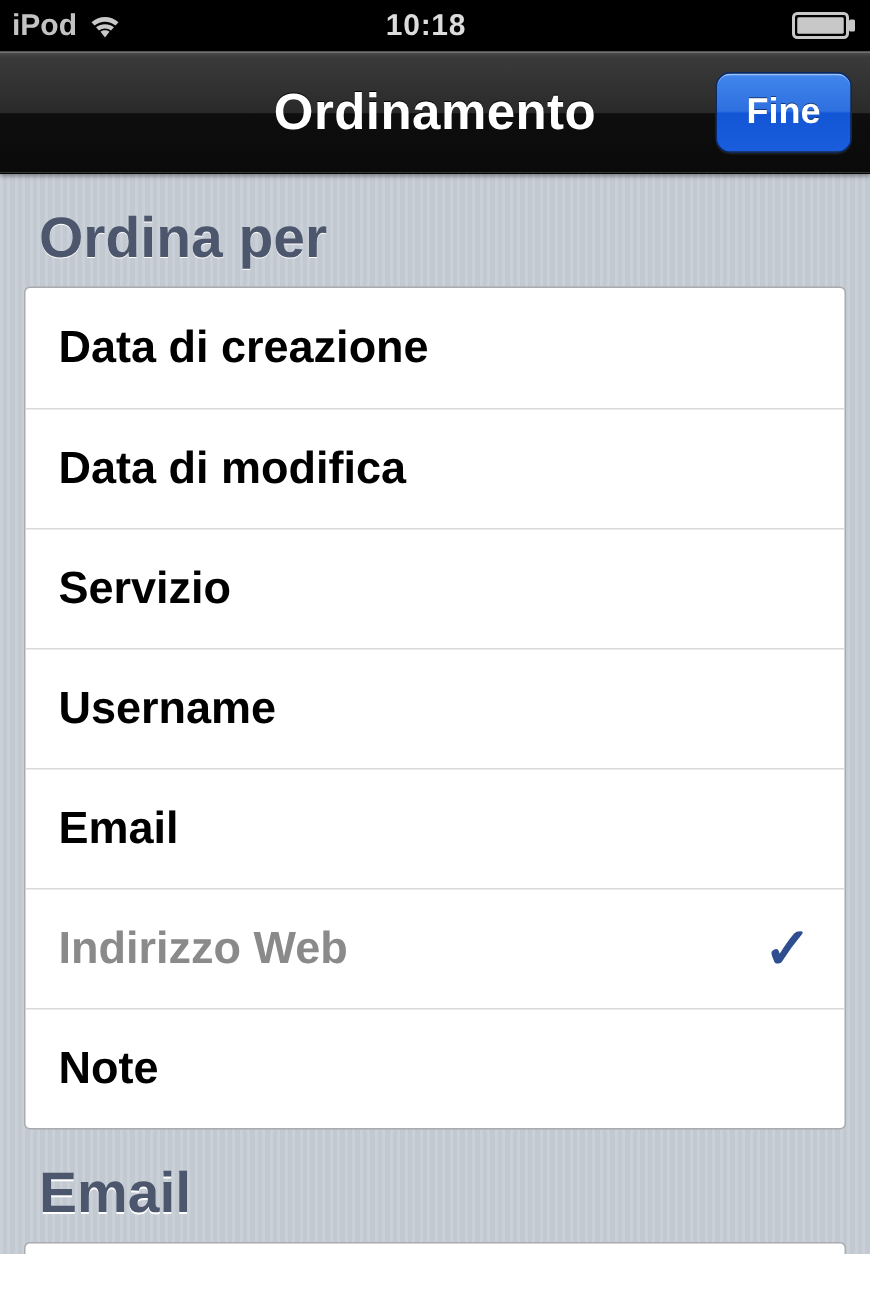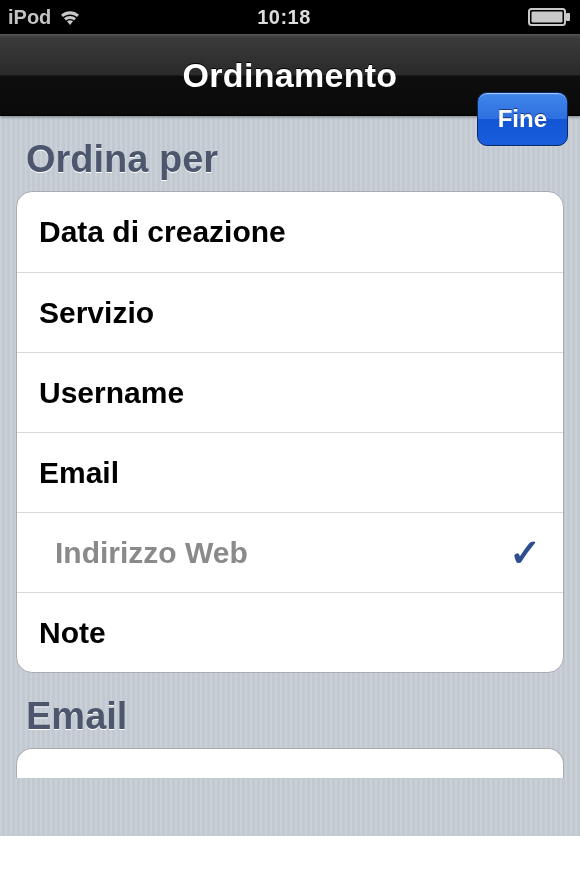--- a/index.html
+++ b/index.html
@@ -105,21 +105,20 @@
       #3e84ea 4%,
       #2f6fe0 49%,
       #1356d5 50%,
       #1a5ddc 100%);
     border: 1px solid #0a2a66;
     box-shadow: inset 0 1px 0 rgba(255,255,255,0.35), 0 1px 0 rgba(255,255,255,0.08);
     display: flex;
     align-items: center;
     justify-content: center;
     cursor: pointer;
-    margin-top: 44px;
   }
   .done-button-label {
     color: #fff;
     font-size: 24px;
     font-weight: 700;
     text-shadow: 0 -1px 0 rgba(0,0,0,0.5);
   }
 
   
   .content {
@@ -132,21 +131,21 @@
     color: #4c566c;
     font-size: 38px;
     font-weight: 700;
     text-shadow: 0 1px 0 #fff;
     padding: 22px 10px 10px 10px;
   }
 
   .group {
     background: #fff;
     border: 1px solid #a9abae;
-    border-radius: 16px;
+    border-radius: 4px;
     overflow: hidden;
   }
   .row {
     height: 80px;
     display: flex;
     align-items: center;
     justify-content: space-between;
     padding: 0 22px;
     border-top: 1px solid #d9d9d9;
     cursor: pointer;
@@ -155,21 +154,20 @@
     border-top: none;
   }
   .row-label {
     font-size: 30px;
     font-weight: 700;
     color: #000;
   }
   .row.selected .row-label {
     color: #8a8a8a;
     font-weight: 600;
-    margin-left: 16px;
   }
   .checkmark {
     color: #2f4e8f;
     font-size: 38px;
     font-weight: 800;
     display: none;
     line-height: 1;
   }
   .row.selected .checkmark {
     display: block;
@@ -221,20 +219,24 @@
 
     <div class="section-header">Ordina per</div>
 
     <div class="group">
 
       <div class="row">
         <span class="row-label">Data di creazione</span>
 
       </div>
 
+      <div class="row">
+        <span class="row-label">Data di modifica</span>
+
+      </div>
 
       <div class="row">
         <span class="row-label">Servizio</span>
 
       </div>
 
       <div class="row">
         <span class="row-label">Username</span>
 
       </div>

